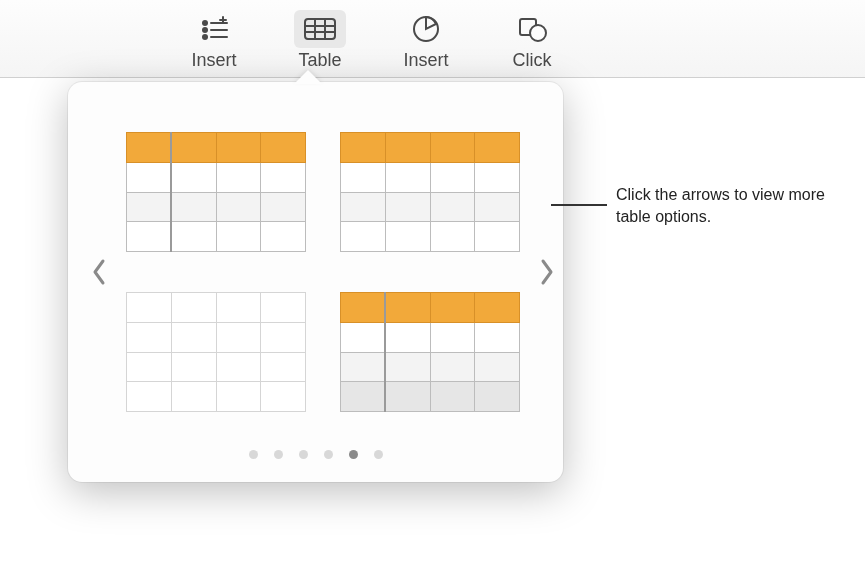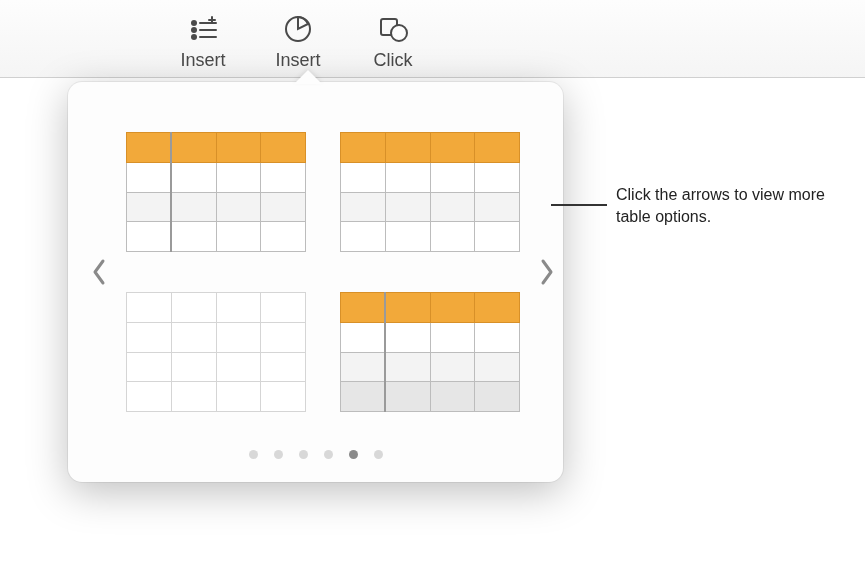--- a/index.html
+++ b/index.html
@@ -12,21 +12,21 @@
       background: #fff;
       width: 865px;
       height: 575px;
       position: relative;
       overflow: hidden;
     }
     .toolbar {
       display: flex;
       align-items: flex-start;
       padding: 8px 0 0 0;
-      gap: 1px;
+      gap: 12px;
       border-bottom: 1px solid #d0d0d0;
       height: 78px;
       background: linear-gradient(to bottom, #fdfdfd, #f5f5f5);
     }
     .toolbar-item {
       display: flex;
       flex-direction: column;
       align-items: center;
       justify-content: flex-start;
       width: 94px;
@@ -183,20 +183,32 @@
           <circle cx="8" cy="22" r="3" fill="#4a4a4a" stroke="none"></circle>
           <line x1="14" y1="22" x2="30" y2="22"></line>
           <line x1="26" y1="2" x2="26" y2="8" stroke-width="2"></line>
           <line x1="23" y1="5" x2="29" y2="5" stroke-width="2"></line>
         </g>
       </svg>
     </div>
     <div class="toolbar-label">Insert</div>
   </div>
 
+  <div class="toolbar-item selected">
+    <div class="toolbar-icon-wrap">
+      <svg width="36" height="28" viewBox="0 0 36 28">
+        <rect x="3" y="4" width="30" height="20" rx="3" fill="none" stroke="#4a4a4a" stroke-width="2"></rect>
+        <line x1="3" y1="11" x2="33" y2="11" stroke="#4a4a4a" stroke-width="2"></line>
+        <line x1="3" y1="17" x2="33" y2="17" stroke="#4a4a4a" stroke-width="2"></line>
+        <line x1="13" y1="4" x2="13" y2="24" stroke="#4a4a4a" stroke-width="2"></line>
+        <line x1="23" y1="4" x2="23" y2="24" stroke="#4a4a4a" stroke-width="2"></line>
+      </svg>
+    </div>
+    <div class="toolbar-label">Table</div>
+  </div>
 
   <div class="toolbar-item">
     <div class="toolbar-icon-wrap">
       <svg width="32" height="30" viewBox="0 0 32 30">
         <circle cx="16" cy="15" r="12" fill="none" stroke="#4a4a4a" stroke-width="2"></circle>
         <path d="M16 15 L16 3 A12 12 0 0 1 26 10 Z" fill="none" stroke="#4a4a4a" stroke-width="2"></path>
       </svg>
     </div>
     <div class="toolbar-label">Insert</div>
   </div>

